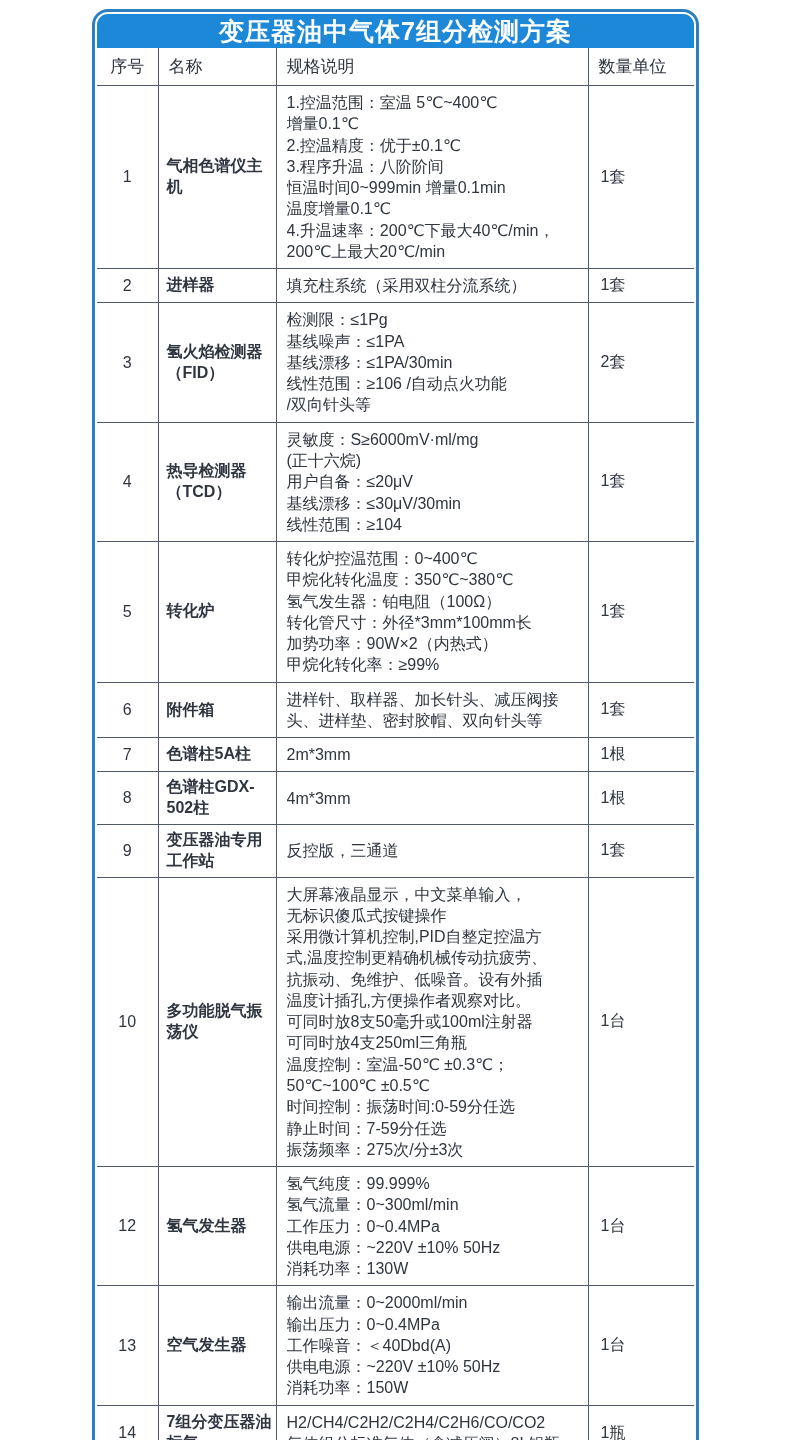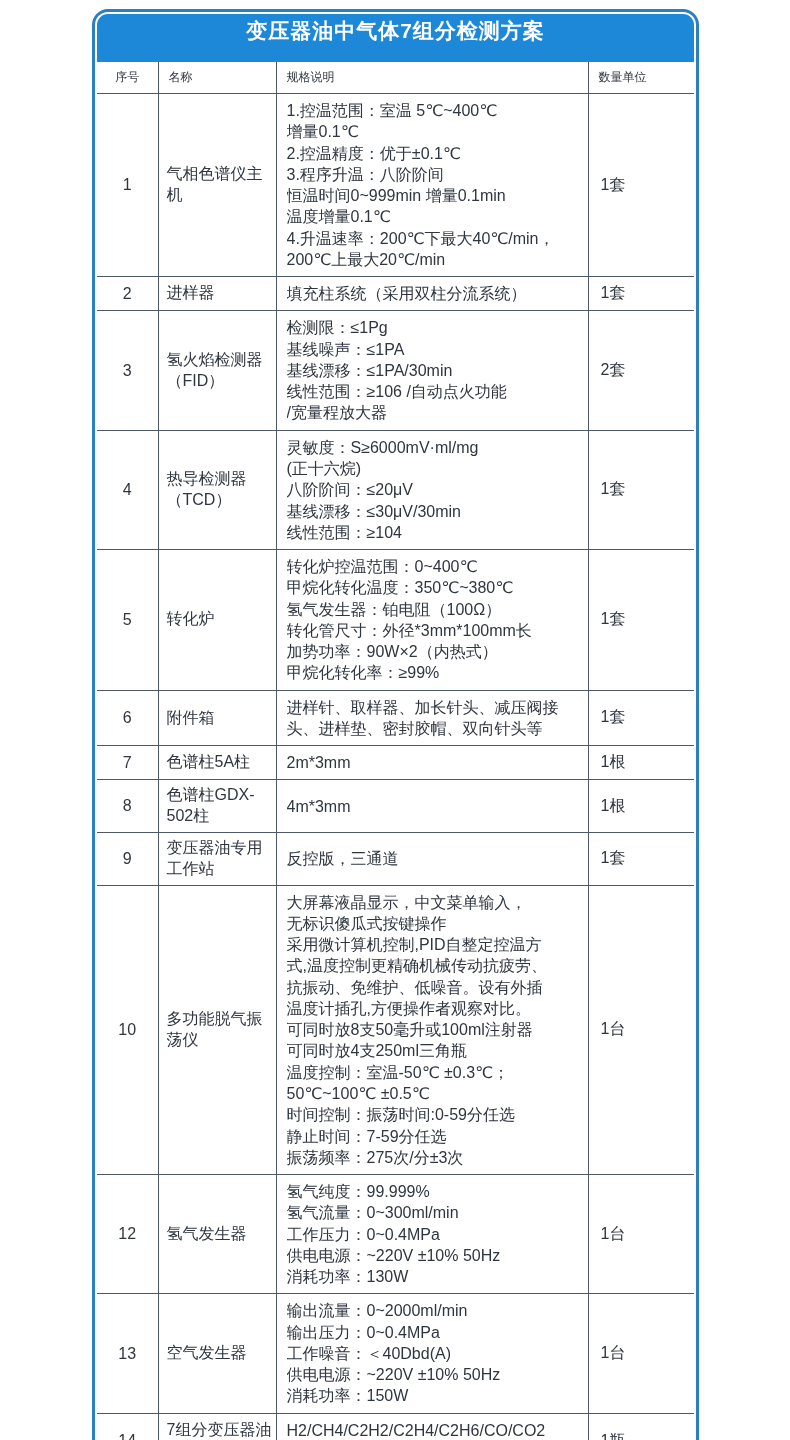--- a/index.html
+++ b/index.html
@@ -29,24 +29,24 @@
     border: 3px solid var(--card-border);
     border-radius: 16px;
     background: #ffffff;
     padding: 2px;
     overflow: hidden;
   }
   .title-bar {
     background: var(--header-bg);
     color: var(--header-text);
     border-radius: 11px 11px 0 0;
-    height: 48px;
+    height: 34px;
     line-height: 34px;
     text-align: center;
-    font-size: 21px;
+    font-size: 25px;
     font-weight: bold;
     letter-spacing: 1px;
   }
   table.spec {
     width: 100%;
     border-collapse: collapse;
     table-layout: fixed;
   }
   col.c-no   { width: 61px; }
   col.c-name { width: 118px; }
@@ -57,30 +57,31 @@
     font-weight: normal;
     vertical-align: middle;
   }
   .spec th:first-child, .spec td:first-child { border-left: 0; }
   .spec th:last-child,  .spec td:last-child  { border-right: 0; }
   .spec thead th { border-top: 0; }
   .spec tbody tr:last-child td { border-bottom: 0; }
   .spec th {
     text-align: left;
     padding: 7px 10px;
-    font-size: 12px;
+    font-size: 17px;
   }
   .spec th.col-no { text-align: center; padding: 7px 2px; }
   td.col-no {
     text-align: center;
     padding: 6px 2px;
   }
   td.col-name {
     padding: 5px 3px 5px 8px;
     line-height: 1.3;
+    font-weight: bold;
   }
   td.col-spec {
     padding: 6px 8px 6px 10px;
   }
   td.col-qty {
     padding: 6px 4px 6px 12px;
   }
   .spec-line {
     line-height: 1.33;
     white-space: nowrap;
@@ -133,31 +134,31 @@
             <td class="col-qty">1套</td>
           </tr>
           <tr>
             <td class="col-no">3</td>
             <td class="col-name">氢火焰检测器（FID）</td>
             <td class="col-spec">
               <div class="spec-line">检测限：≤1Pg</div>
               <div class="spec-line">基线噪声：≤1PA</div>
               <div class="spec-line">基线漂移：≤1PA/30min</div>
               <div class="spec-line">线性范围：≥106 /自动点火功能</div>
-              <div class="spec-line">/宽量程放大器</div>
+              <div class="spec-line">/双向针头等</div>
             </td>
             <td class="col-qty">2套</td>
           </tr>
           <tr>
             <td class="col-no">4</td>
             <td class="col-name">热导检测器（TCD）</td>
             <td class="col-spec">
               <div class="spec-line">灵敏度：S≥6000mV·ml/mg</div>
               <div class="spec-line">(正十六烷)</div>
-              <div class="spec-line">八阶阶间：≤20μV</div>
+              <div class="spec-line">用户自备：≤20μV</div>
               <div class="spec-line">基线漂移：≤30μV/30min</div>
               <div class="spec-line">线性范围：≥104</div>
             </td>
             <td class="col-qty">1套</td>
           </tr>
           <tr>
             <td class="col-no">5</td>
             <td class="col-name">转化炉</td>
             <td class="col-spec">
               <div class="spec-line">转化炉控温范围：0~400℃</div>

